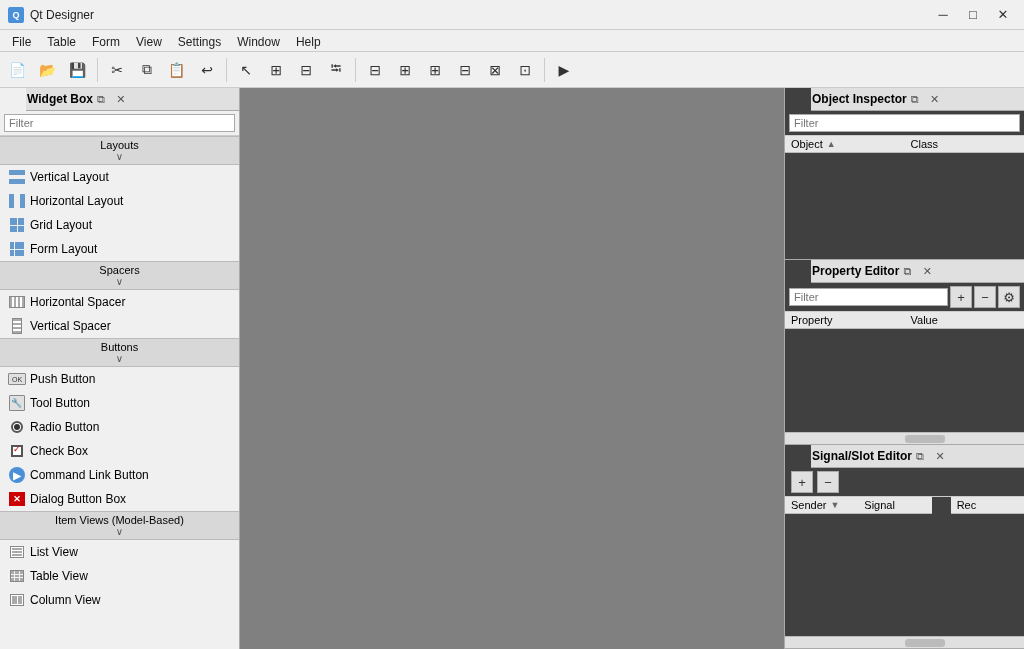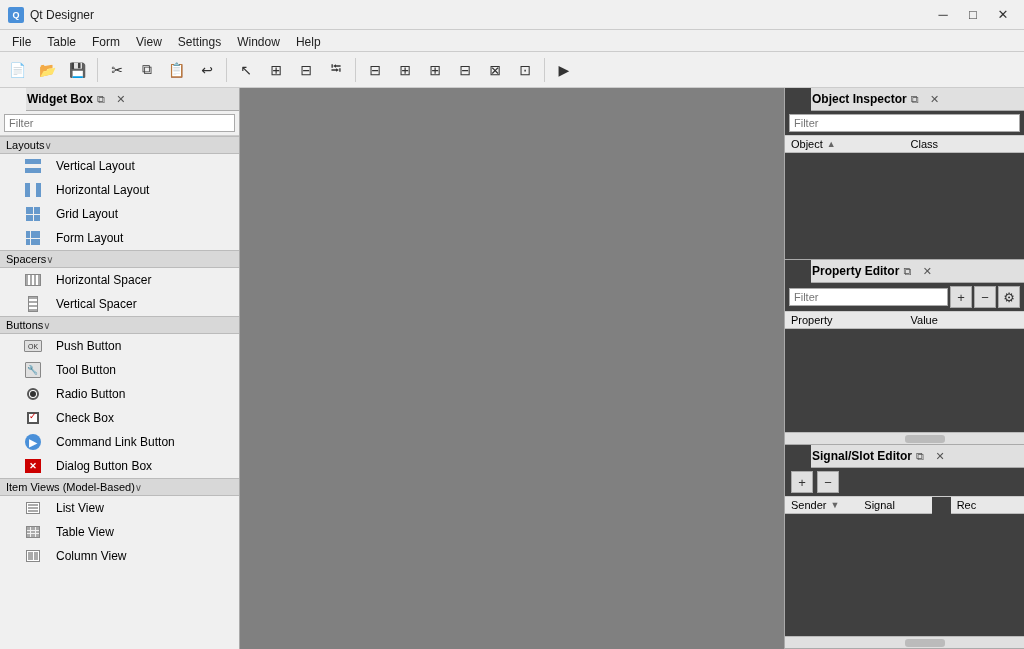--- a/index.html
+++ b/index.html
@@ -57,29 +57,29 @@
     .filter-box {
       padding: 3px 4px; border-bottom: 1px solid #ccc;
     }
     .filter-input {
       width: 100%; padding: 2px 4px; border: 1px solid #aaa; background: white;
       font-size: 11px; outline: none;
     }
 
     .widget-list { overflow-y: auto; flex: 1; }
     .section-header {
-      display: flex; align-items: center; justify-content: flex-start;
+      display: flex; align-items: center; justify-content: flex-end;
       background: #d8d8d8; padding: 2px 6px; font-size: 11px;
-      border-top: 1px solid #bbb; border-bottom: 1px solid #bbb; cursor: pointer;
+      border-top: 1px solid #bbb; border-bottom: 1px solid #bbb; cursor: pointer; flex-direction: column;
     }
     .section-arrow { font-size: 10px; color: #555; }
 
     .widget-item {
-      display: flex; align-items: center; gap: 14px;
-      padding: 3px 24px; cursor: pointer; font-size: 12px;
+      display: flex; align-items: center; gap: 4px;
+      padding: 3px 8px; cursor: pointer; font-size: 12px;
     }
     .widget-icon {
       width: 18px; height: 18px; flex-shrink: 0;
       display: flex; align-items: center; justify-content: center;
     }
 
     
     .canvas-area {
       flex: 1; background: #808080; position: relative; overflow: hidden;
     }

